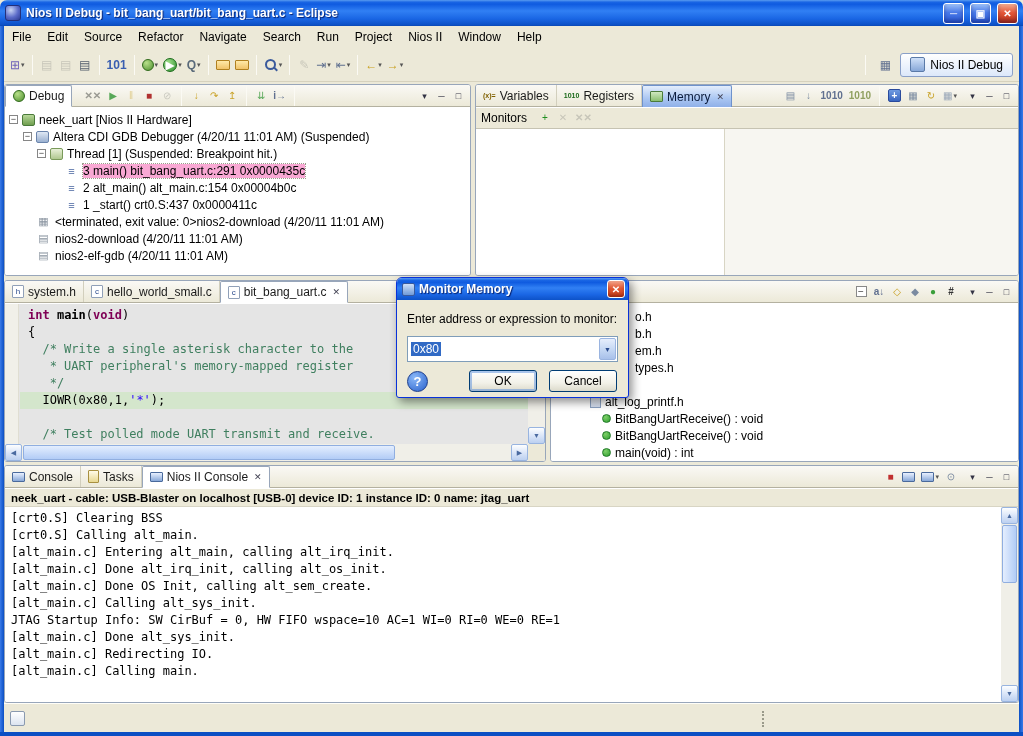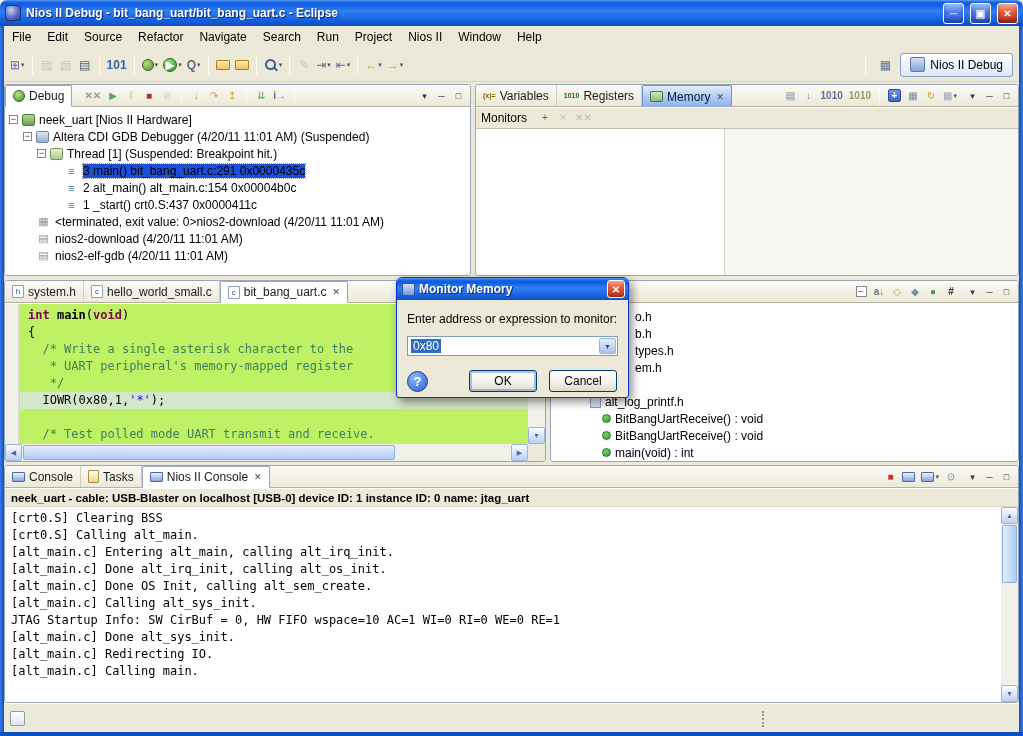--- a/index.html
+++ b/index.html
@@ -84,32 +84,32 @@
   .tree{position:absolute;top:23px;left:0;right:0;bottom:0;background:#fff;padding-top:3px;overflow:hidden}
   .tree-row{height:17px;display:flex;align-items:center;white-space:nowrap}
   .exp{width:9px;height:9px;min-width:9px;border:1px solid #868686;background:#fff;display:inline-flex;align-items:center;justify-content:center;
     font-size:9px;line-height:7px;margin-right:4px;color:#333}
   .exp.none{visibility:hidden}
   .nicon{width:15px;height:14px;min-width:15px;margin-right:4px;display:inline-flex;align-items:center;justify-content:center;font-size:11px;color:#8a94a0}
   .nicon-board{background:linear-gradient(#b8d89a,#6f9e4f);border:1px solid #4a7a3a;border-radius:2px;width:13px;min-width:13px;height:12px}
   .nicon-debugger{background:linear-gradient(#dfe8f4,#9ab0d0);border:1px solid #6a84ac;border-radius:2px;width:13px;min-width:13px;height:12px}
   .nicon-thread{background:linear-gradient(#e8f0d8,#b0c890);border:1px solid #7a9a5a;border-radius:2px;width:13px;min-width:13px;height:12px}
   .nicon-frame{color:#4a66a0;font-weight:bold}
-  .tree-row.selected .tlabel{background:#1d4ed8;outline:1px dotted #9a9a8a}
+  .tree-row.selected .tlabel{background:#f9a8d4;outline:1px dotted #9a9a8a}
 
   
   .mon-header{position:absolute;top:23px;left:0;right:0;height:21px;background:#ece9d8;border-bottom:1px solid #c6c3b2;
     display:flex;align-items:center;padding:0 5px}
   .mon-label{margin-right:8px}
   .mon-body{position:absolute;top:44px;left:0;right:0;bottom:0;display:flex}
   .mon-list{width:46%;background:#fff;border-right:1px solid #d8d5c4}
   .mon-rend{flex:1;background:#f7f6f1}
 
   
-  .editor-body{position:absolute;top:23px;left:0;right:0;bottom:0;background:#bef264}
+  .editor-body{position:absolute;top:23px;left:0;right:0;bottom:0;background:#e5e5e5}
   .gutter{position:absolute;left:0;top:0;bottom:17px;width:14px;background:#f1f0e9;border-right:1px solid #e0ded2}
   .code{position:absolute;left:15px;top:0;right:17px;bottom:17px;font-family:"DejaVu Sans Mono","Liberation Mono",monospace;
     font-size:12px;line-height:17px;white-space:pre;padding-top:3px;overflow:hidden}
   .code-line{height:17px;padding-left:8px}
   .code-line.hl{background:#d4e6cc}
   .c-kw{color:#7f0055;font-weight:bold}
   .c-cm{color:#3f7f5f}
   .c-ch{color:#2a00ff}
   .c-pl{color:#000}
   .c-fn{color:#000;font-weight:bold}
@@ -157,21 +157,21 @@
   .dialog{position:absolute;left:396px;top:277px;width:233px;height:121px;background:#ece9d8;border:1px solid #0831d9;
     border-radius:6px 6px 3px 3px;box-shadow:3px 4px 10px rgba(0,0,0,.45);z-index:50}
   .dlg-title{height:22px;border-radius:5px 5px 0 0;display:flex;align-items:center;padding:0 3px 0 5px;gap:4px;
     background:linear-gradient(180deg,#5a9cf0 0%,#1a66e4 10%,#0f5be0 20%,#3180f4 45%,#1a66e4 75%,#0d52c8 100%)}
   .dlg-icon{width:13px;height:13px;border-radius:2px;background:linear-gradient(#cfe0f8,#6f9ad8);border:1px solid #3a5a9c}
   .dlg-title-text{flex:1;color:#fff;font-weight:bold;text-shadow:1px 1px 1px rgba(0,20,90,.85)}
   .dlg-close{width:18px;height:18px;border-radius:3px;border:1px solid #fff;display:flex;align-items:center;justify-content:center;
     color:#fff;font-size:10px;font-weight:bold;background:linear-gradient(#f2a58c,#e25a35 45%,#c13a17);box-shadow:inset 0 -2px 3px rgba(60,0,0,.3)}
   .dlg-body{position:relative;height:99px;padding:12px 10px 0 10px}
   .dlg-label{color:#000}
-  .dlg-combo{margin-top:10px;height:20px;border:1px solid #7f9db9;background:#fff;display:flex;align-items:center;position:relative;padding-left:3px}
+  .dlg-combo{margin-top:10px;height:26px;border:1px solid #7f9db9;background:#fff;display:flex;align-items:center;position:relative;padding-left:3px}
   .dlg-combo .val{background:#316ac5;color:#fff;padding:0 2px;font-size:12px}
   .combo-btn{position:absolute;right:1px;top:1px;bottom:1px;width:17px;display:flex;align-items:center;justify-content:center;
     font-size:7px;color:#2a4a8c;background:linear-gradient(#e6eefc,#c0d4f2 60%,#a8c0ea);border:1px solid #9ab4e0;border-radius:2px}
   .dlg-buttons{position:absolute;left:10px;right:11px;bottom:7px;display:flex;align-items:center;gap:12px}
   .help-btn{width:21px;height:21px;border-radius:50%;border:1px solid #1a3c8c;color:#fff;font-weight:bold;font-size:13px;
     display:flex;align-items:center;justify-content:center;background:radial-gradient(circle at 35% 30%,#8ab8f8,#2a62cc)}
   .xp-btn{width:68px;height:22px;border:1px solid #003c74;border-radius:3px;font-family:"Liberation Sans",sans-serif;font-size:12px;
     background:linear-gradient(#ffffff,#f2f1e8 60%,#dcdacb);color:#000}
   .xp-btn.default{box-shadow:inset 0 0 0 2px rgba(100,150,220,.55)}
   .ok-spacer{margin-left:auto}
@@ -512,24 +512,24 @@
       </div>
     </div>
     <div class="outline-list">
         <div class="outline-row o-fragment">
           <span class="olabel">o.h</span>
         </div>
         <div class="outline-row o-fragment">
           <span class="olabel">b.h</span>
         </div>
         <div class="outline-row o-fragment">
+          <span class="olabel">em.h</span>
+        </div>
+        <div class="outline-row o-fragment">
           <span class="olabel">types.h</span>
-        </div>
-        <div class="outline-row o-fragment">
-          <span class="olabel">em.h</span>
         </div>
         <div class="outline-row o-spacer">
           <span class="olabel"></span>
         </div>
         <div class="outline-row o-include">
           <span class="oicon inc"></span>
           <span class="olabel">alt_log_printf.h</span>
         </div>
         <div class="outline-row o-function">
           <span class="oicon fn"></span>

